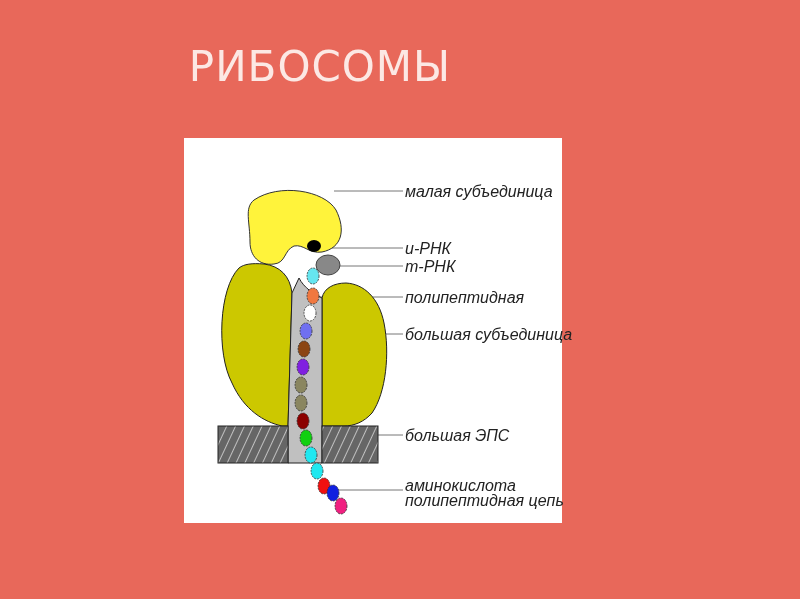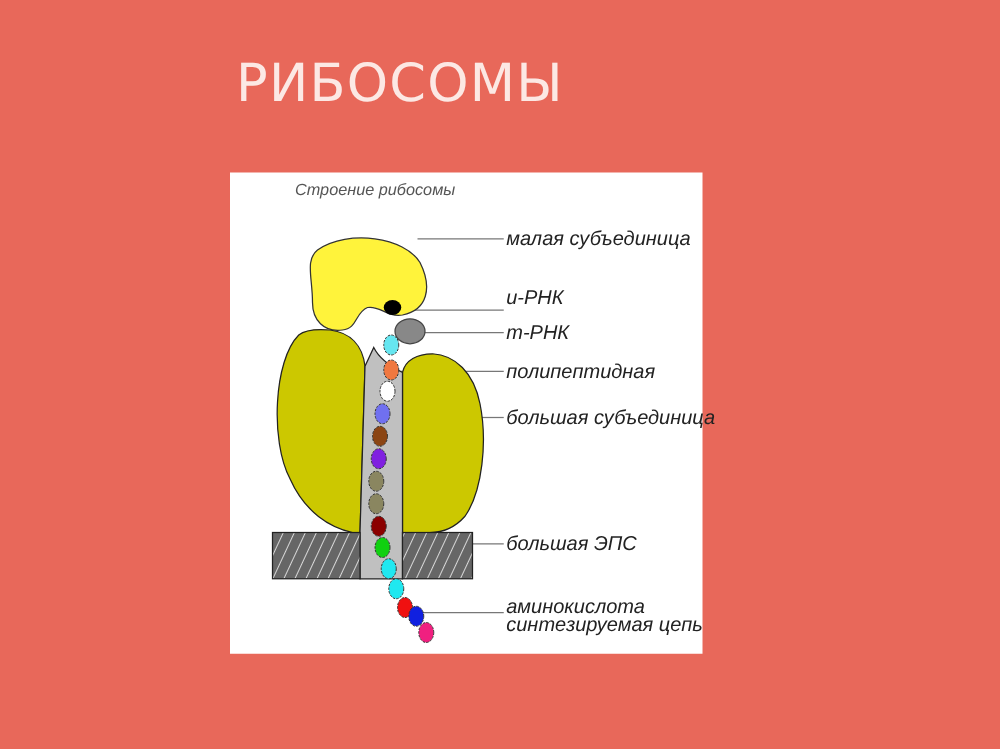--- a/index.html
+++ b/index.html
@@ -80,22 +80,21 @@
       <ellipse cx="119" cy="283" rx="6" ry="8" fill="#8B0000"></ellipse>
       <ellipse cx="122" cy="300" rx="6" ry="8" fill="#10D010"></ellipse>
       <ellipse cx="127" cy="317" rx="6" ry="8" fill="#20E8F0"></ellipse>
       <ellipse cx="133" cy="333" rx="6" ry="8" fill="#20E8F0"></ellipse>
       <ellipse cx="140" cy="348" rx="6" ry="8" fill="#F01010"></ellipse>
       <ellipse cx="149" cy="355" rx="6" ry="8" fill="#1020E0"></ellipse>
       <ellipse cx="157" cy="368" rx="6" ry="8" fill="#F02080"></ellipse>
     </g>
   </svg>
 
-  <div class="fig-caption">Строение рибосомы</div>
   <div class="label" style="top:45px">малая субъединица</div>
-  <div class="label" style="top:92px">и-РНК</div>
+  <div class="label" style="top:102px">и-РНК</div>
   <div class="label" style="top:120px">т-РНК</div>
   <div class="label" style="top:151px">полипептидная</div>
   <div class="label" style="top:188px">большая субъединица</div>
   <div class="label" style="top:289px">большая ЭПС</div>
   <div class="label" style="top:339px">аминокислота</div>
-  <div class="label" style="top:354px">синтезируемая цепь</div>
+  <div class="label" style="top:354px">полипептидная цепь</div>
 </div>
 
 </body></html>

